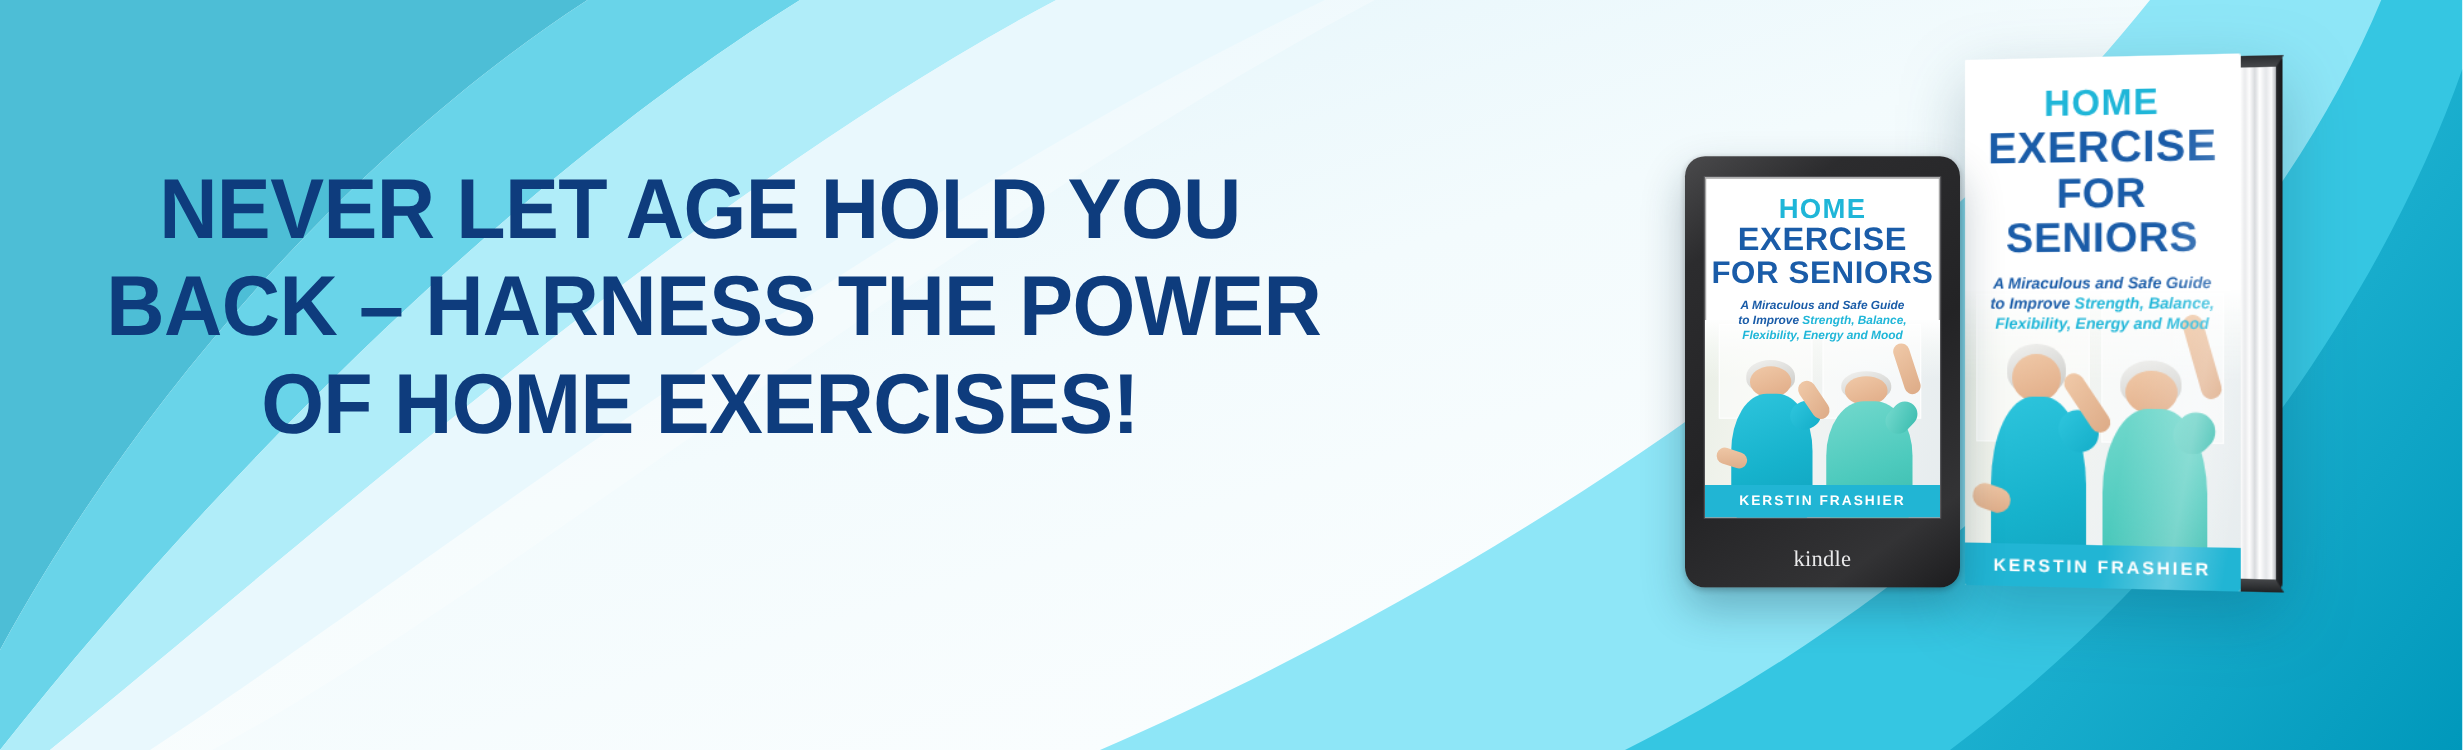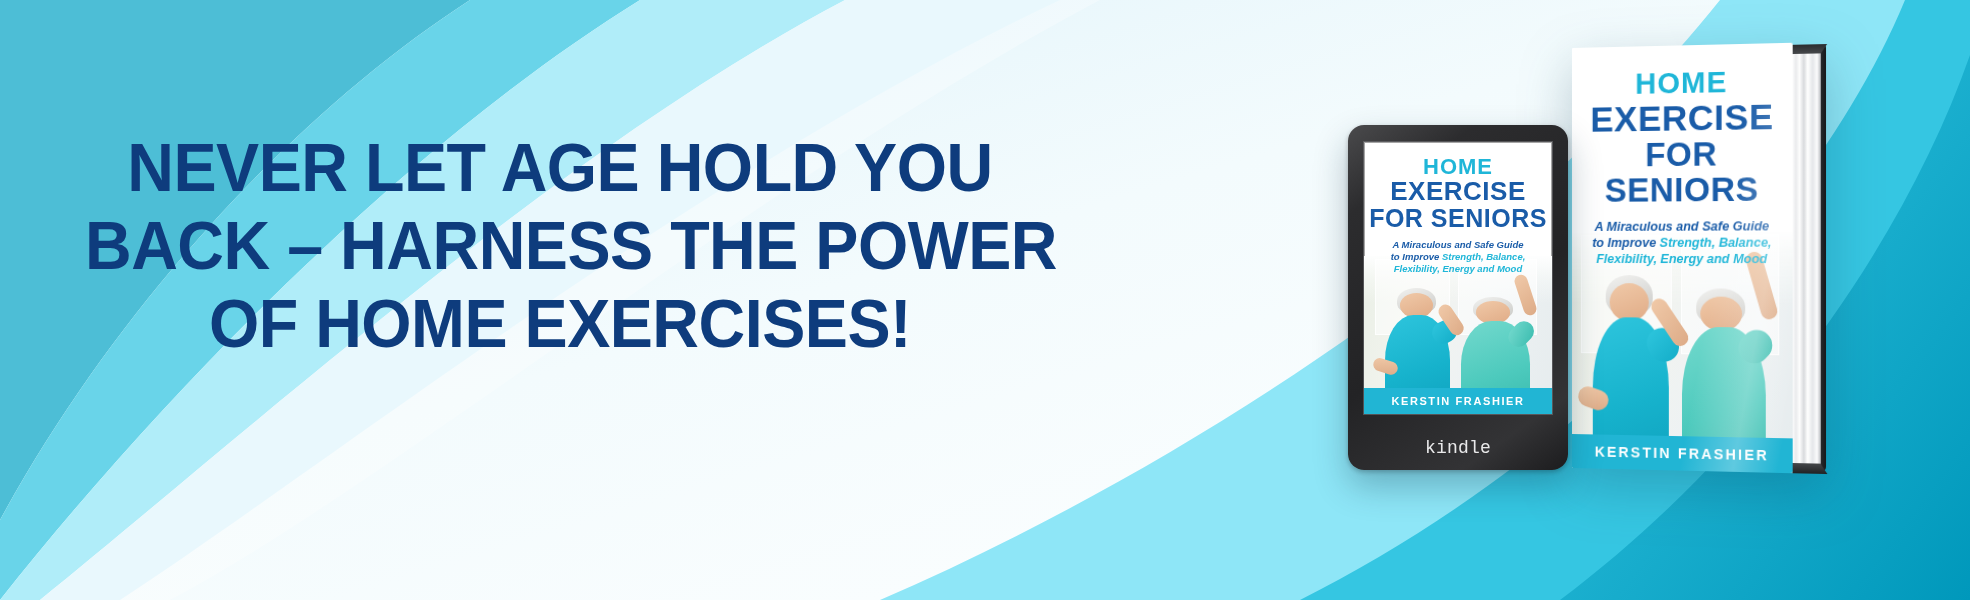--- a/index.html
+++ b/index.html
@@ -117,21 +117,21 @@
     background:#ffffff;
     box-shadow:inset 0 0 0 1px rgba(0,0,0,0.35), 0 0 0 1px rgba(120,120,124,0.55);
     overflow:hidden;
   }
   .kindle-logo {
     position:absolute; left:0; right:0; bottom:12px;
     text-align:center;
     color:#e9e9ea;
     font-size:18px;
     letter-spacing:0.2px;
-    font-family:Liberation Mono, monospace;
+    font-family:Liberation Serif, serif;
   }
 
   
   .book-wrap { position:absolute; left:1572px; top:48px; z-index:4; }
   .book {
     position:relative;
     width:255px; height:420px;
     filter:drop-shadow(0 18px 26px rgba(10,60,85,0.26));
     transform:perspective(1400px) rotateY(-9deg);
     transform-origin:left center;

